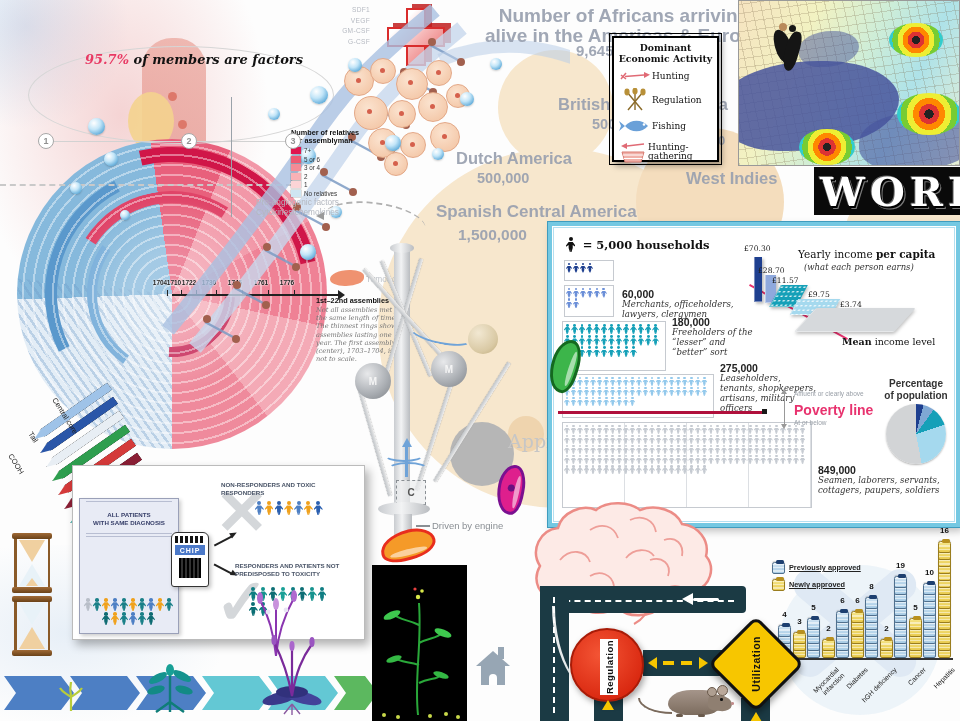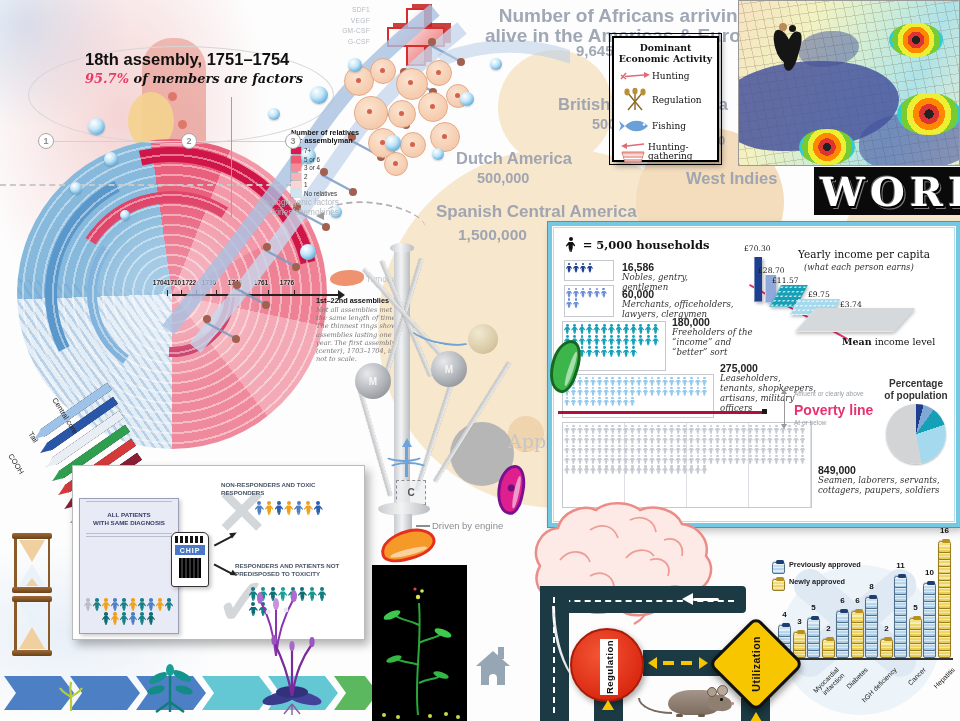--- a/index.html
+++ b/index.html
@@ -150,21 +150,21 @@
   #povbracket::after{bottom:-5px;border-top:5px solid #999;}
   #pov-above{left:242px;top:164px;font:6.5px "Liberation Sans",sans-serif;color:#9aa0a8;line-height:1.15;}
   #pov-line-lb{left:242px;top:176px;font:bold 14px "Liberation Sans",sans-serif;color:#e8326e;}
   #pov-below{left:242px;top:193px;font:6.5px "Liberation Sans",sans-serif;color:#9aa0a8;}
   #income{position:absolute;left:0;top:0;width:412px;height:140px;}
   .ibar{position:absolute;box-shadow:1px -1px 0 rgba(255,255,255,.4) inset,2px 2px 3px rgba(0,0,0,.25);}
   .ibar.dots{background-image:radial-gradient(rgba(255,255,255,.85) .9px,transparent 1.1px);background-size:4.5px 4.5px;}
   .ilb{position:absolute;font:7.6px "DejaVu Serif",serif;color:#222;}
   #meanline{position:absolute;left:198px;top:58px;width:112px;height:2px;background:#e8326e;transform:rotate(29deg);transform-origin:0 0;}
   #inc-title{position:absolute;left:246px;top:22px;width:160px;font:10.5px "DejaVu Serif",serif;color:#111;}
-  #inc-title b{font-weight:normal;}
+  #inc-title b{font-weight:bold;}
   #inc-sub{position:absolute;left:252px;top:36px;font:italic 8.5px "DejaVu Serif",serif;color:#333;}
   #mean-lb{position:absolute;left:290px;top:110px;font:9.5px "DejaVu Serif",serif;color:#111;}
   #pie-title{position:absolute;left:322px;top:152px;width:84px;text-align:center;font:bold 10px "Liberation Sans",sans-serif;color:#333;line-height:1.2;}
   #pie-circle{position:absolute;left:334px;top:178px;width:60px;height:60px;border-radius:50%;box-shadow:0 1px 2px rgba(0,0,0,.3);}
 
   .p{position:relative;display:inline-block;width:.72em;height:1.18em;margin:.08em .1em 0 0;color:#999;}
   .p::before{content:"";position:absolute;left:.2em;top:0;width:.33em;height:.33em;border-radius:50%;background:currentColor;}
   .p::after{content:"";position:absolute;left:0;top:.37em;width:.72em;height:.8em;background:currentColor;
     clip-path:polygon(30% 0,70% 0,100% 35%,100% 48%,72% 30%,72% 60%,58% 100%,52% 100%,50% 66%,48% 100%,42% 100%,28% 60%,28% 30%,0 48%,0 35%);}
 
@@ -278,21 +278,21 @@
   #mouse .eye{position:absolute;left:68px;top:14px;width:2.5px;height:2.5px;background:#111;border-radius:50%;}
   #mouse .nose{position:absolute;left:79px;top:18px;width:3px;height:2.5px;background:#c08a8a;border-radius:50%;}
   #mouse .foot{position:absolute;width:7px;height:2.5px;background:#6a5a4c;border-radius:2px;top:30px;}
 
   
   #bones{left:760px;top:545px;width:200px;height:176px;z-index:1;}
   .bone{position:absolute;background:#dfe9f4;border-radius:16px;}
   #drug-chart{left:740px;top:540px;width:220px;height:181px;z-index:6;}
   #drug-axis{position:absolute;left:33px;top:118px;width:180px;height:2px;background:#333;}
   #drug-legend{position:absolute;left:32px;top:20px;}
-  .dl-row{display:flex;align-items:flex-start;margin-bottom:5px;}
+  .dl-row{display:flex;align-items:flex-end;margin-bottom:5px;text-decoration:underline;}
   .dl-lb{font:bold 7.3px "Liberation Sans",sans-serif;color:#222;margin-left:4px;}
   .vial{position:absolute;width:13px;height:12px;border-radius:2.5px 2.5px 2px 2px;box-shadow:0 -1px 1px rgba(0,0,0,.18);}
   .vial::before{content:"";position:absolute;top:-3.5px;left:2.5px;width:8px;height:4px;border-radius:1.5px;}
   .vb{background:linear-gradient(#d3e5f3,#a7cbe5);border:1px solid #50708e;
       background-image:repeating-linear-gradient(180deg,rgba(255,255,255,.55) 0 1.5px,transparent 1.5px 3.5px),linear-gradient(#d3e5f3,#a7cbe5);}
   .vb::before{background:#1d3f70;}
   .vy{background:linear-gradient(#f6e68a,#e9cb4e);border:1px solid #9a7d1e;
       background-image:repeating-linear-gradient(180deg,rgba(255,255,255,.5) 0 1.5px,transparent 1.5px 3.5px),linear-gradient(#f6e68a,#e9cb4e);}
   .vy::before{background:#b8901e;}
   .dl-row .vial{position:relative;display:inline-block;top:2px;}
@@ -348,21 +348,20 @@
       <div class="year" style="left: 275px;">1776</div>
       <div class="tick" style="left: 282px;"></div>
     </div>
 
   <div class="abs" id="halo"></div>
   <div class="abs" id="halo-line"></div>
   <div class="abs" id="dash-line"></div>
   <div class="abs" id="vline"></div>
 
   <div class="abs" id="assembly-title">
-    <div class="t1">18th assembly, 1751–1754</div>
     <div class="t2"><span class="pct">95.7%</span><span> of members are factors</span></div>
   </div>
 
   <div class="abs" id="rel-legend">
     <div class="hd">Number of relatives</div>
     <div class="hd">per assemblyman</div>
   <div class="rl-row">
         <div class="rl-sw" style="background: rgb(224, 22, 79);"></div>
         <div class="rl-lb">7+</div>
       </div>
@@ -582,24 +581,20 @@
     <div id="hh-head">
       <span class="p" style="color:#111;font-size:13px"></span>
       <span class="lb">= 5,000 households</span>
     </div>
     <div class="pgrid" id="g0">
         <span class="p" style="color: rgb(30, 63, 143); font-size: 8.5px;"></span>
         <span class="p" style="color: rgb(30, 63, 143); font-size: 8.5px;"></span>
         <span class="p" style="color: rgb(30, 63, 143); font-size: 8.5px;"></span>
         <span class="p" style="color: rgb(30, 63, 143); font-size: 8.5px;"></span>
       </div>
-    <div class="glabel" id="lb0">
-      <div class="num">16,586</div>
-      <div class="desc">Nobles, gentry, gentlemen</div>
-    </div>
     <div class="pgrid" id="g1">
         <span class="p" style="color: rgb(107, 143, 216); font-size: 8.5px;"></span>
         <span class="p" style="color: rgb(107, 143, 216); font-size: 8.5px;"></span>
         <span class="p" style="color: rgb(107, 143, 216); font-size: 8.5px;"></span>
         <span class="p" style="color: rgb(107, 143, 216); font-size: 8.5px;"></span>
         <span class="p" style="color: rgb(107, 143, 216); font-size: 8.5px;"></span>
         <span class="p" style="color: rgb(107, 143, 216); font-size: 8.5px;"></span>
         <span class="p" style="color: rgb(107, 143, 216); font-size: 8.5px;"></span>
         <span class="p" style="color: rgb(107, 143, 216); font-size: 8.5px;"></span>
       </div>
@@ -640,21 +635,21 @@
         <span class="p" style="color: rgb(21, 160, 184); font-size: 9px;"></span>
         <span class="p" style="color: rgb(21, 160, 184); font-size: 9px;"></span>
         <span class="p" style="color: rgb(21, 160, 184); font-size: 9px;"></span>
         <span class="p" style="color: rgb(21, 160, 184); font-size: 9px;"></span>
         <span class="p" style="color: rgb(21, 160, 184); font-size: 9px;"></span>
         <span class="p" style="color: rgb(21, 160, 184); font-size: 9px;"></span>
         <span class="p" style="color: rgb(21, 160, 184); font-size: 9px;"></span>
       </div>
     <div class="glabel" id="lb2">
       <div class="num">180,000</div>
-      <div class="desc">Freeholders of the “income” and “better” sort</div>
+      <div class="desc">Freeholders of the “lesser” and “better” sort</div>
     </div>
     <div class="pgrid" id="g3">
         <span class="p" style="color: rgb(147, 201, 236); font-size: 8px;"></span>
         <span class="p" style="color: rgb(147, 201, 236); font-size: 8px;"></span>
         <span class="p" style="color: rgb(147, 201, 236); font-size: 8px;"></span>
         <span class="p" style="color: rgb(147, 201, 236); font-size: 8px;"></span>
         <span class="p" style="color: rgb(147, 201, 236); font-size: 8px;"></span>
         <span class="p" style="color: rgb(147, 201, 236); font-size: 8px;"></span>
         <span class="p" style="color: rgb(147, 201, 236); font-size: 8px;"></span>
         <span class="p" style="color: rgb(147, 201, 236); font-size: 8px;"></span>
@@ -1223,21 +1218,21 @@
       <div class="vial vb" style="left: 154px; top: 99px;"></div>
       <div class="vial vb" style="left: 154px; top: 92px;"></div>
       <div class="vial vb" style="left: 154px; top: 85px;"></div>
       <div class="vial vb" style="left: 154px; top: 78px;"></div>
       <div class="vial vb" style="left: 154px; top: 71px;"></div>
       <div class="vial vb" style="left: 154px; top: 64px;"></div>
       <div class="vial vb" style="left: 154px; top: 57px;"></div>
       <div class="vial vb" style="left: 154px; top: 50px;"></div>
       <div class="vial vb" style="left: 154px; top: 43px;"></div>
       <div class="vial vb" style="left: 154px; top: 36px;"></div>
-      <div class="vnum" style="left: 152px; top: 21px;">11</div>
+      <div class="vnum" style="left: 152px; top: 21px;">19</div>
       <div class="vial vy" style="left: 169px; top: 106px;"></div>
       <div class="vial vy" style="left: 169px; top: 99px;"></div>
       <div class="vial vy" style="left: 169px; top: 92px;"></div>
       <div class="vial vy" style="left: 169px; top: 85px;"></div>
       <div class="vial vy" style="left: 169px; top: 78px;"></div>
       <div class="vnum" style="left: 167px; top: 63px;">5</div>
       <div class="vcat" style="left: 124px; top: 126px;">Cancer</div>
       <div class="vial vb" style="left: 183px; top: 106px;"></div>
       <div class="vial vb" style="left: 183px; top: 99px;"></div>
       <div class="vial vb" style="left: 183px; top: 92px;"></div>

